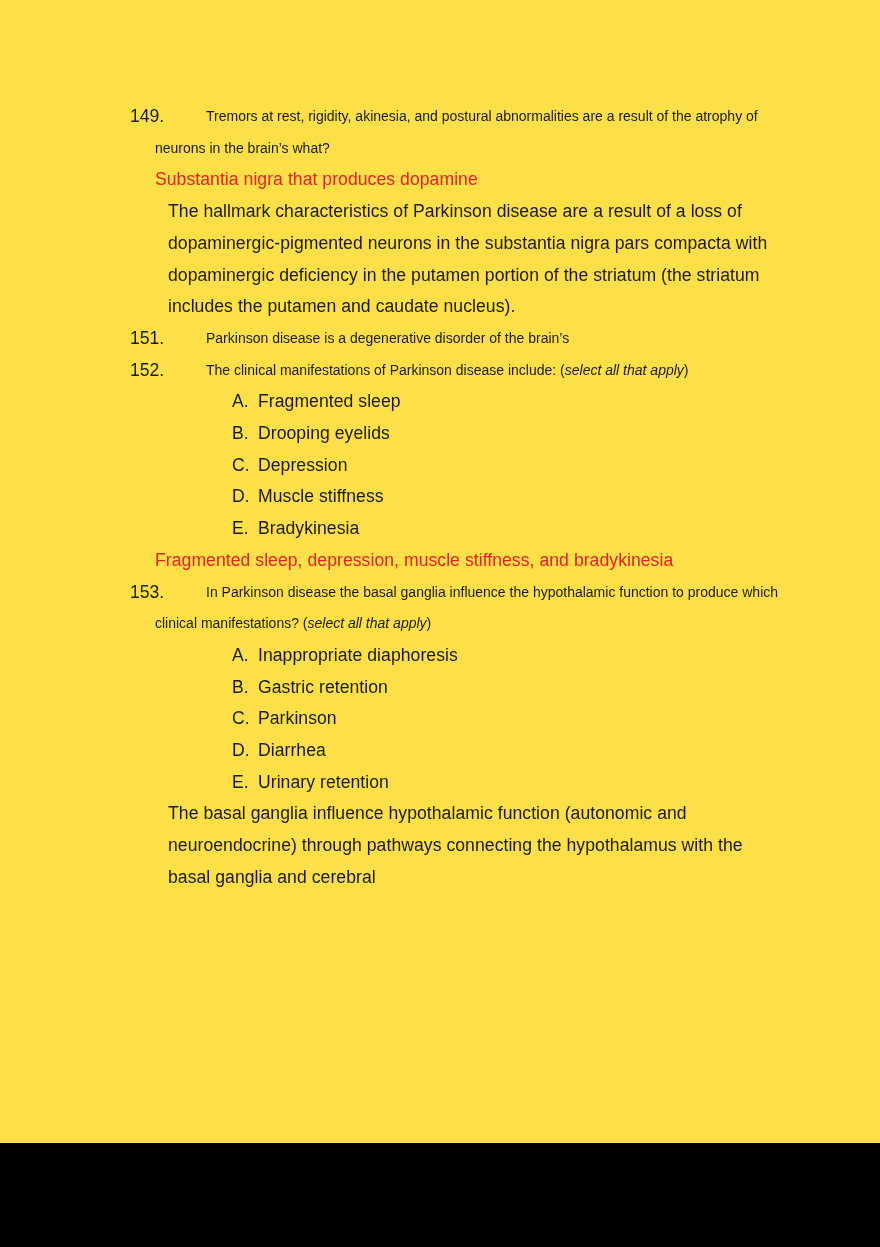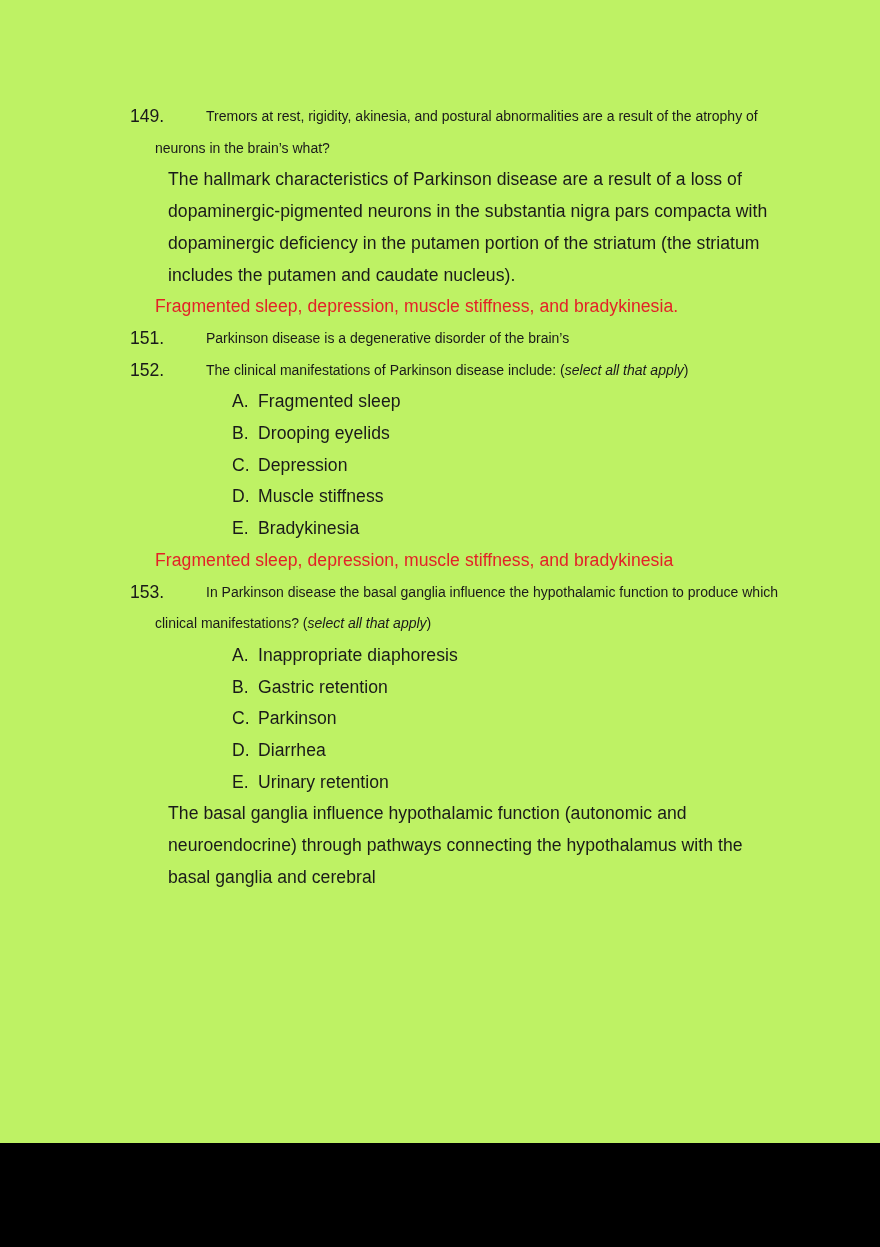--- a/index.html
+++ b/index.html
@@ -12,21 +12,21 @@
     height: 1247px;
     background: #ffffff;
     font-family: "Liberation Sans", sans-serif;
     overflow: hidden;
   }
 
   .page {
     position: relative;
     width: 880px;
     height: 1247px;
-    background: #bef264;
+    background: #fde047;
     box-sizing: border-box;
   }
 
   .content {
     position: absolute;
     left: 130px;
     top: 101px;
     width: 650px;
   }
 
@@ -110,23 +110,23 @@
 <body>
 
 <div class="page">
 
   <div class="content">
 
     <div class="question">
       <span class="qnum">149.</span>
       <div class="qbody">Tremors at rest, rigidity, akinesia, and postural abnormalities are a result of the atrophy of neurons in the brain’s what?</div>
     </div>
+    <div class="answer">Substantia nigra that produces dopamine</div>
     <div class="explanation">The hallmark characteristics of Parkinson disease are a result of a loss of dopaminergic-pigmented neurons in the substantia nigra pars compacta with dopaminergic deficiency in the putamen portion of the striatum (the striatum includes the putamen and caudate nucleus).</div>
 
-    <div class="answer">Fragmented sleep, depression, muscle stiffness, and bradykinesia.</div>
 
     <div class="question">
       <span class="qnum">151.</span>
       <div class="qbody">Parkinson disease is a degenerative disorder of the brain’s</div>
     </div>
 
     <div class="question">
       <span class="qnum">152.</span>
       <div class="qbody"><span>The clinical manifestations of Parkinson disease include: (</span><span class="ital">select all that apply</span><span class="upright">)</span></div>
     </div>

